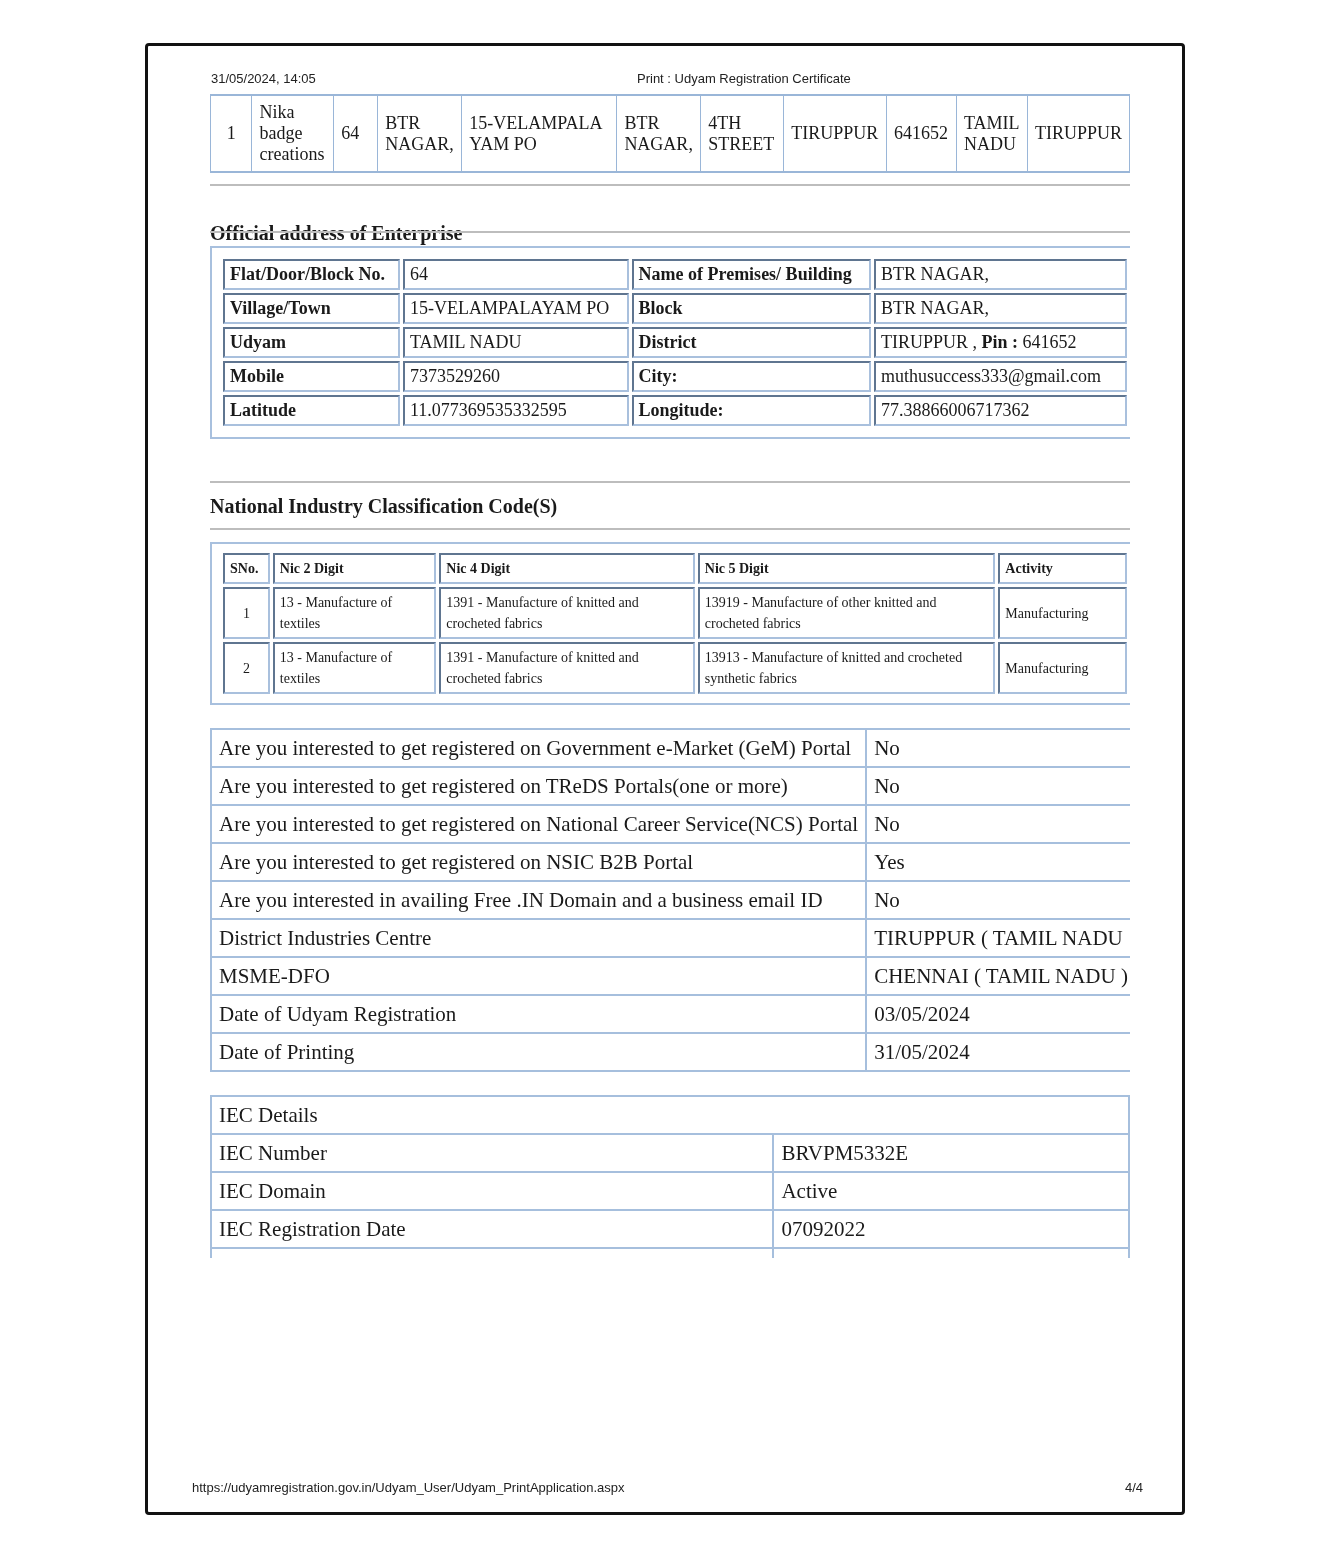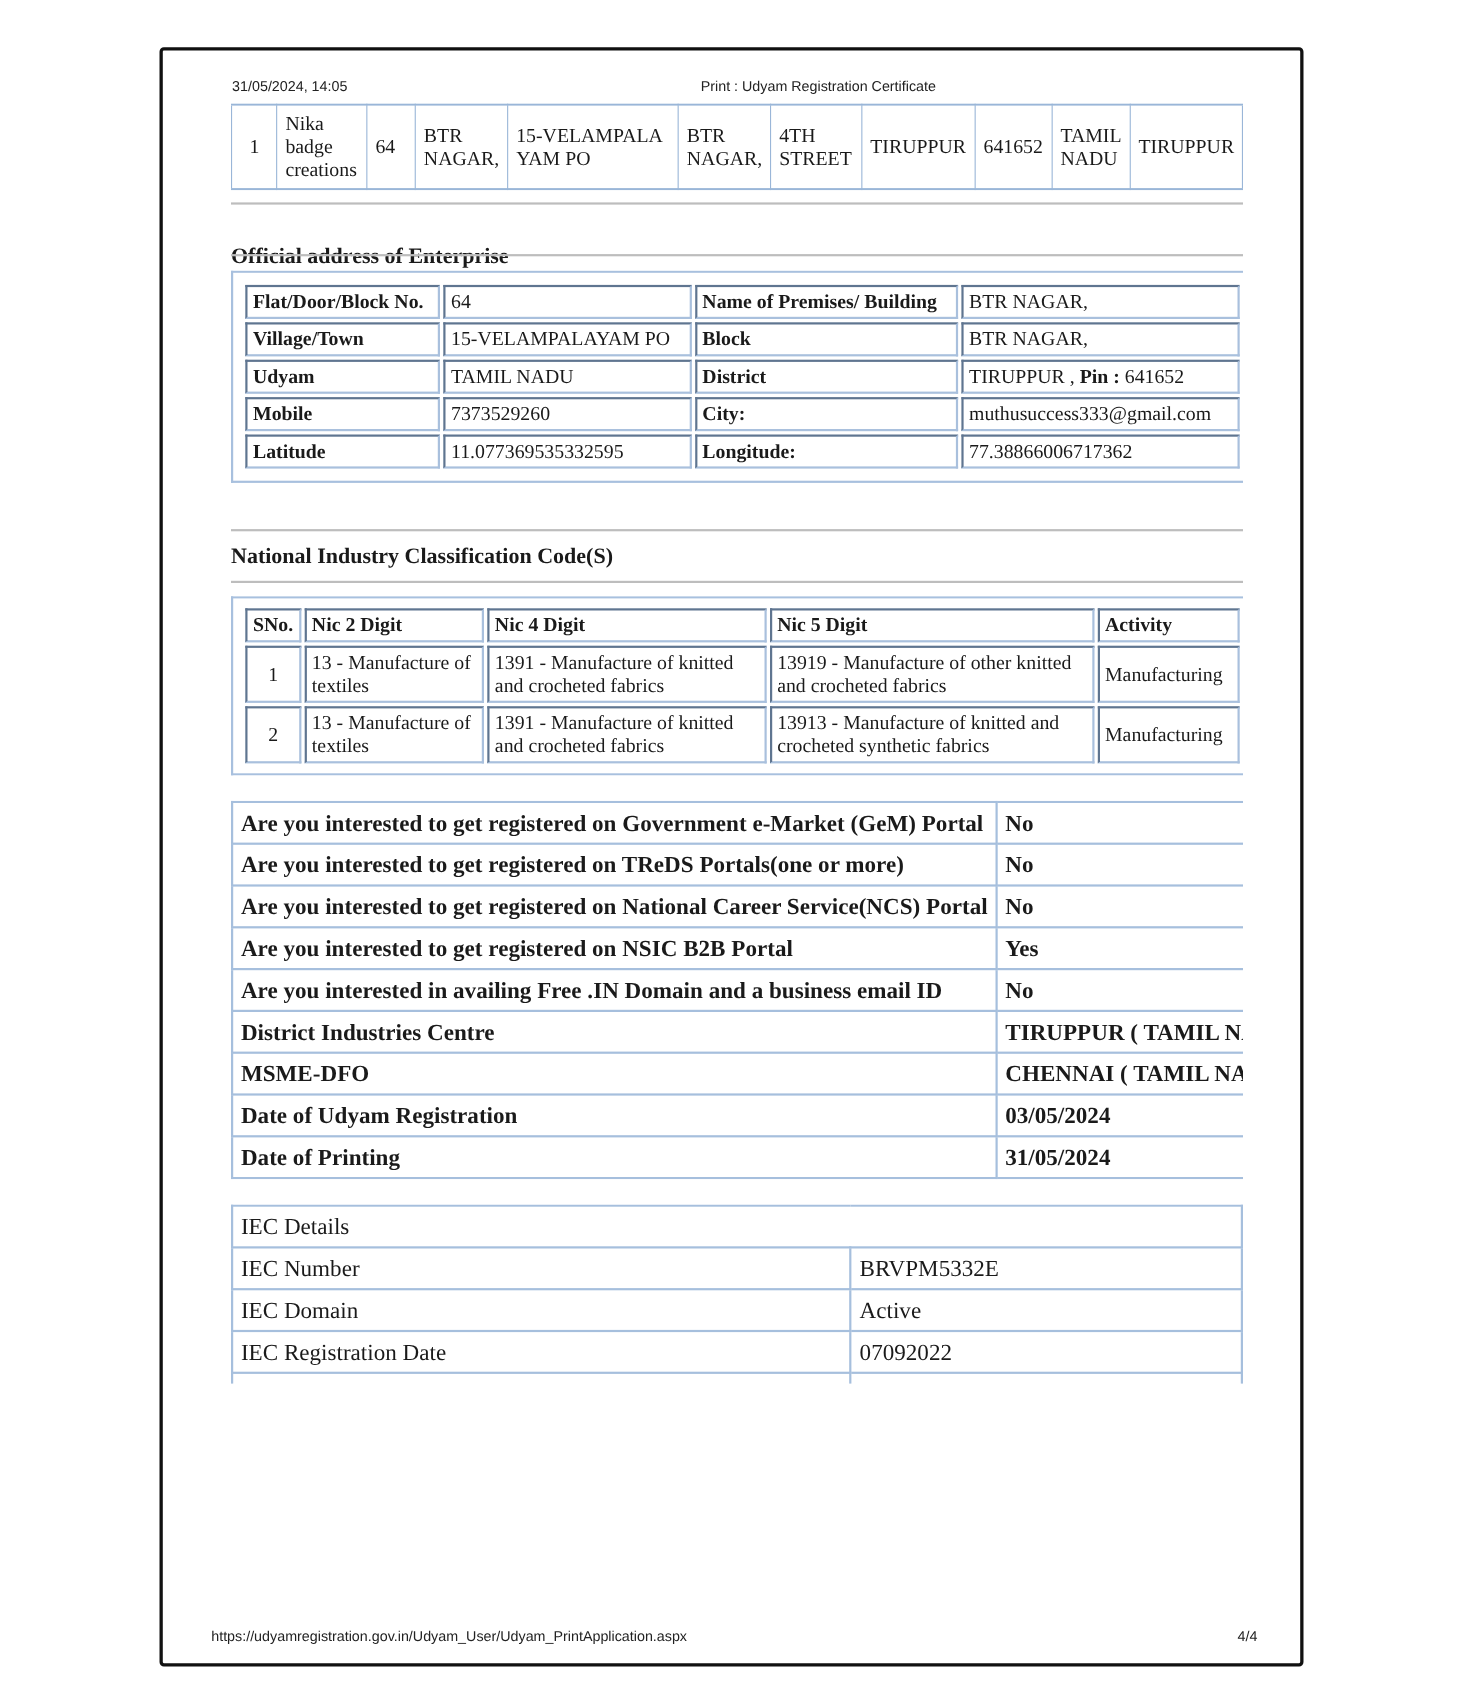--- a/index.html
+++ b/index.html
@@ -28,21 +28,21 @@
   .section-title { position: absolute; left: 210px; font-weight: bold; font-size: 20px; }
 
   
   .addr-wrap { border: 2px solid #a8c0de; border-right: none; padding: 8px 0 8px 10px; box-sizing: border-box; }
   .addr { border-collapse: separate; border-spacing: 3px; font-size: 18px; margin-left: -2px; }
   .addr td { border: 2px solid; border-color: #5f7590 #a9c0dd #a9c0dd #5f7590; padding: 3px 5px; height: 31px; box-sizing: border-box; white-space: nowrap; }
   .addr td.lbl { font-weight: bold; }
 
   
   .nic-wrap { border: 2px solid #a8c0de; border-right: none; padding: 6px 0 6px 8px; box-sizing: border-box; }
-  .nic { border-collapse: separate; border-spacing: 3px; font-size: 18px; line-height: 21px; }
+  .nic { border-collapse: separate; border-spacing: 3px; font-size: 14px; line-height: 21px; }
   .nic td { border: 2px solid; border-color: #5f7590 #a9c0dd #a9c0dd #5f7590; padding: 3px 5px; box-sizing: border-box; vertical-align: middle; }
   .nic tr.head td { font-weight: bold; height: 31px; }
   .nic tr.row td { height: 52px; }
   .nic td.sno { text-align: center; }
 
   
   .qa { border-collapse: collapse; font-size: 21px; }
   .qa td { border: 2px solid #a6bfdd; padding: 0 7px; height: 38px; box-sizing: border-box; white-space: nowrap; }
   .qa td.q { width: 658px; }
 
@@ -151,21 +151,21 @@
           <td>13 - Manufacture of textiles</td>
           <td>1391 - Manufacture of knitted and crocheted fabrics</td>
           <td>13913 - Manufacture of knitted and crocheted synthetic fabrics</td>
           <td style="white-space:nowrap">Manufacturing</td>
         </tr>
       </tbody>
     </table>
   </div>
 </div>
 
-<div class="clip" style="top:728px;font-weight:bold;">
+<div class="clip" style="top:728px;">
   <table class="qa">
     <tbody>
       <tr>
           <td class="q">Are you interested to get registered on Government e-Market (GeM) Portal</td>
           <td style="width:300px">No</td>
         </tr>
       <tr>
           <td class="q">Are you interested to get registered on TReDS Portals(one or more)</td>
           <td>No</td>
         </tr>

